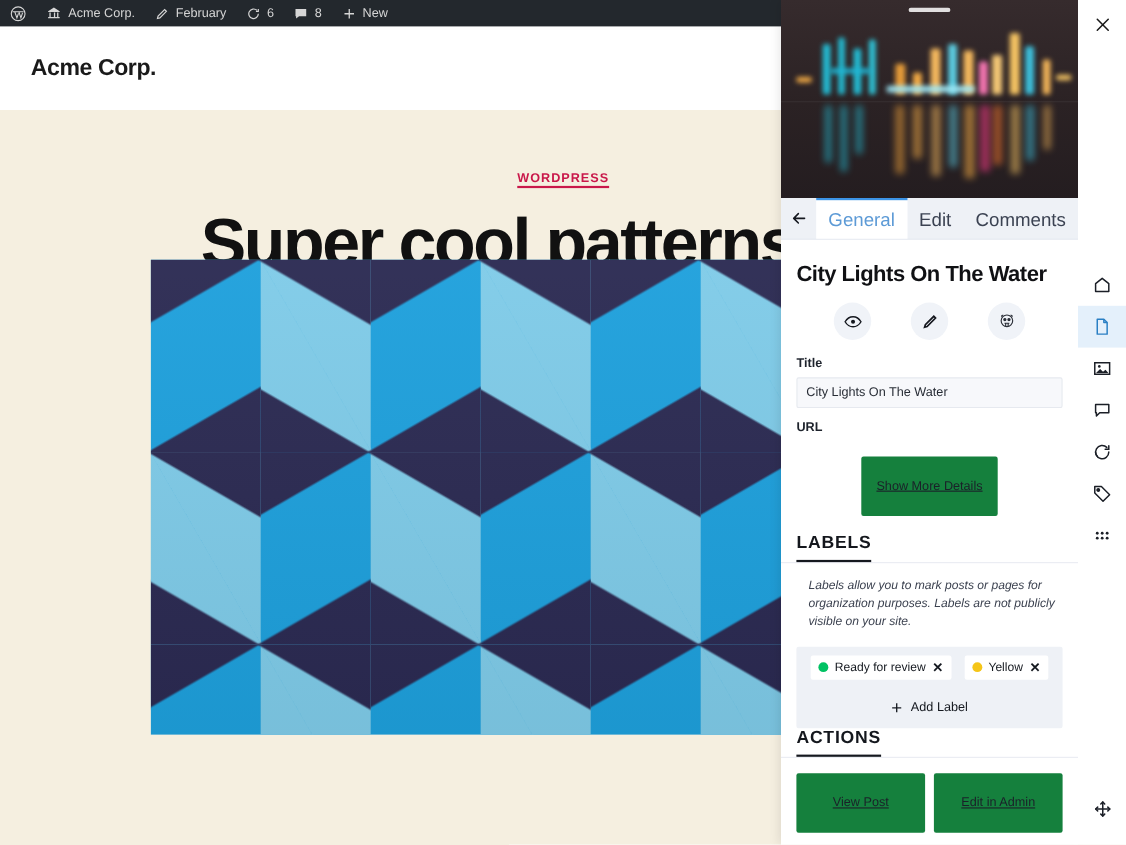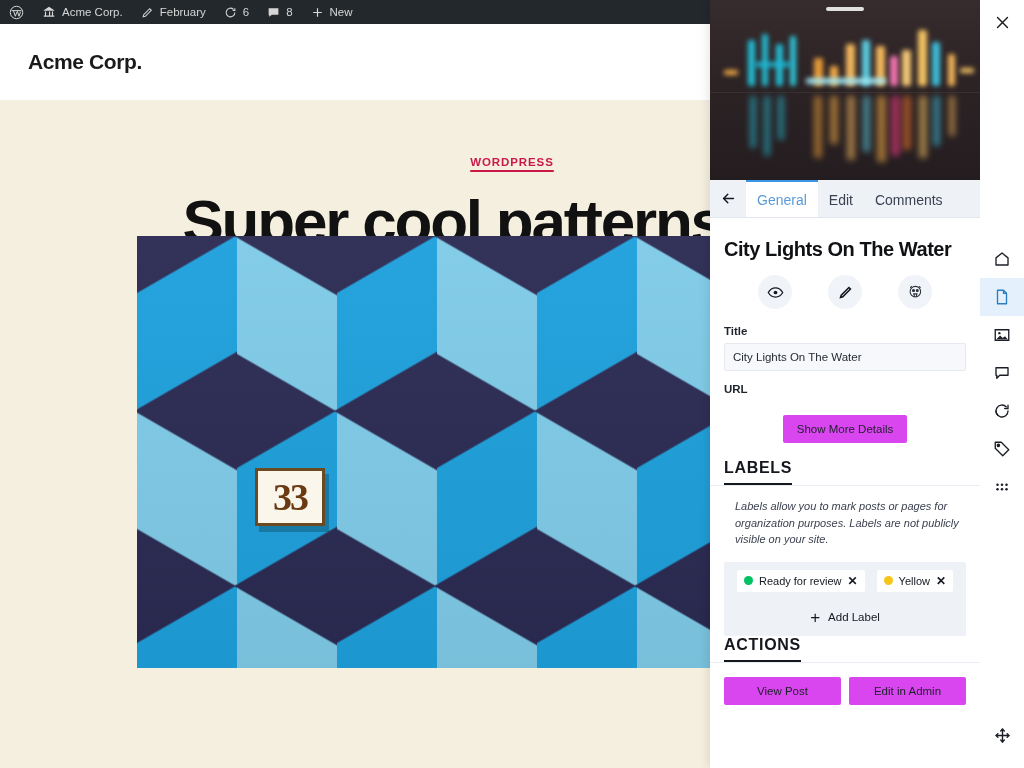--- a/index.html
+++ b/index.html
@@ -129,21 +129,21 @@
   .tabrow {
     display: flex; align-items: stretch; height: 38px;
     background: #eef1f6; border-bottom: 1px solid #e2e6ee; flex: none;
   }
   .back-btn {
     width: 36px; display: flex; align-items: center; justify-content: center;
     cursor: pointer; color: #15181f;
   }
   .tab {
     display: flex; align-items: center; padding: 0 11px;
-    font-size: 14px; color: #3b4252; cursor: pointer;
+    font-size: 17px; color: #3b4252; cursor: pointer;
     border-top: 2px solid transparent;
   }
   .tab.active {
     background: #ffffff; color: #5c9ad6;
     border-top: 2px solid #3c94e6;
   }
 
   .panel-scroll { flex: 1; overflow: hidden; background: #ffffff; }
 
   .panel-title {
@@ -171,23 +171,24 @@
   .url-row {
     display: flex; align-items: flex-start; gap: 8px; margin-top: 2px;
   }
   .url-text {
     flex: 1; font-size: 11px; font-style: italic; color: #272c35;
     line-height: 1.45; word-break: break-all;
   }
   .link-icon-box { width: 20px; padding-top: 8px; display:flex; justify-content:center; }
   .center-row { display: flex; justify-content: center; padding: 14px 0 16px 0; }
   .soft-btn {
-    background: #d946ef; border: none; border-radius: 2px;
-    font-size: 11.5px; color: #1b2029; padding: 8px 14px; cursor: pointer;
+    background: #15803d; border: none; border-radius: 2px;
+    font-size: 11.5px; color: #1b2029; padding: 21px 14px; cursor: pointer;
     font-family: "Liberation Sans", sans-serif;
+    text-decoration: underline;
   }
 
   .section-head {
     padding: 0 14px; border-bottom: 1px solid #e9ecf2;
   }
   .section-head span {
     display: inline-block; font-size: 16px; font-weight: bold;
     letter-spacing: 0.7px; color: #14171d;
     padding-bottom: 6px; border-bottom: 2px solid #15181f;
   }
@@ -309,23 +310,20 @@
           </svg>
           <span>No Comments</span>
         </span>
       </div>
     </div>
   </div>
 
   <div class="featured-wrap">
     <div class="cubes"></div>
     <div class="cubes-overlay"></div>
-    <div class="house-number">
-      <span>33</span>
-    </div>
   </div>
 
   <div class="panel">
 
     <div class="hero">
       <div class="sky"></div>
       <div class="waterline"></div>
 
       <div class="light" style="left:38px;  top:40px;  width:7px;  height:46px; background:#23c7e0;"></div>
       <div class="light" style="left:52px;  top:34px;  width:6px;  height:52px; background:#23c7e0;"></div>

